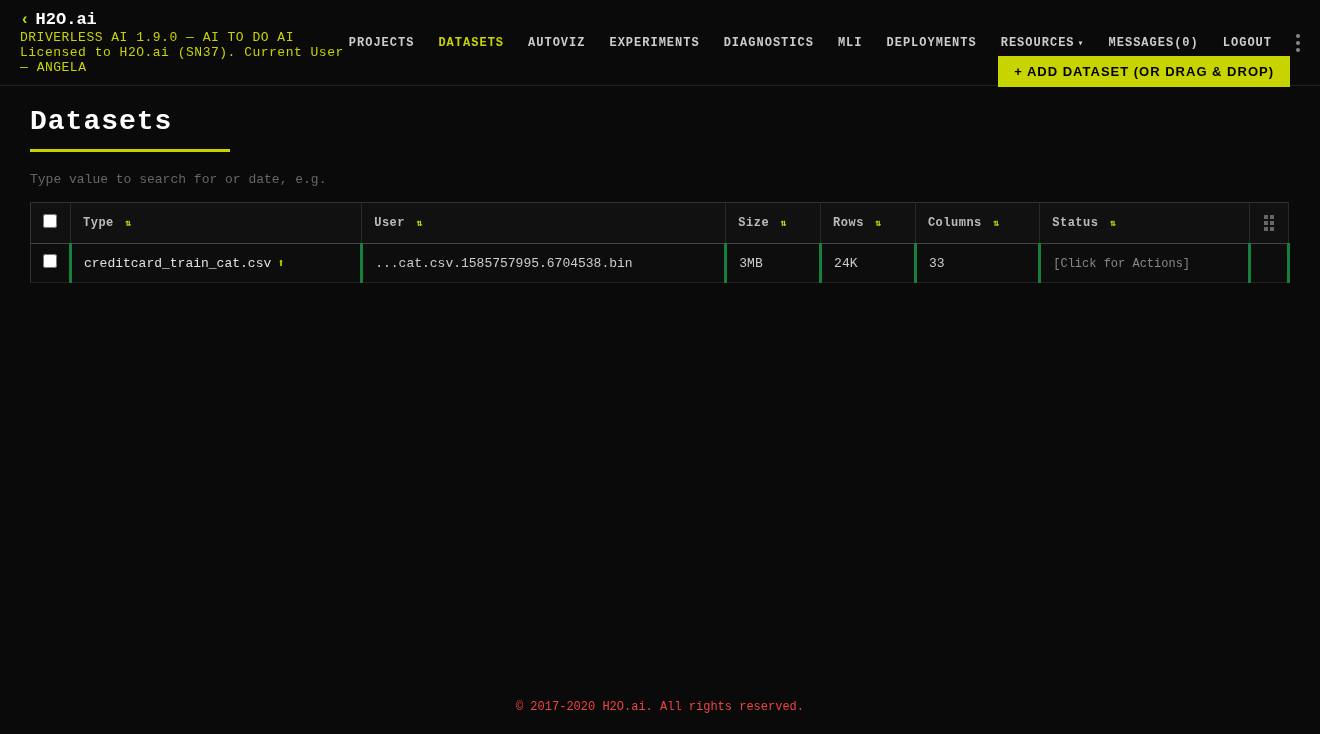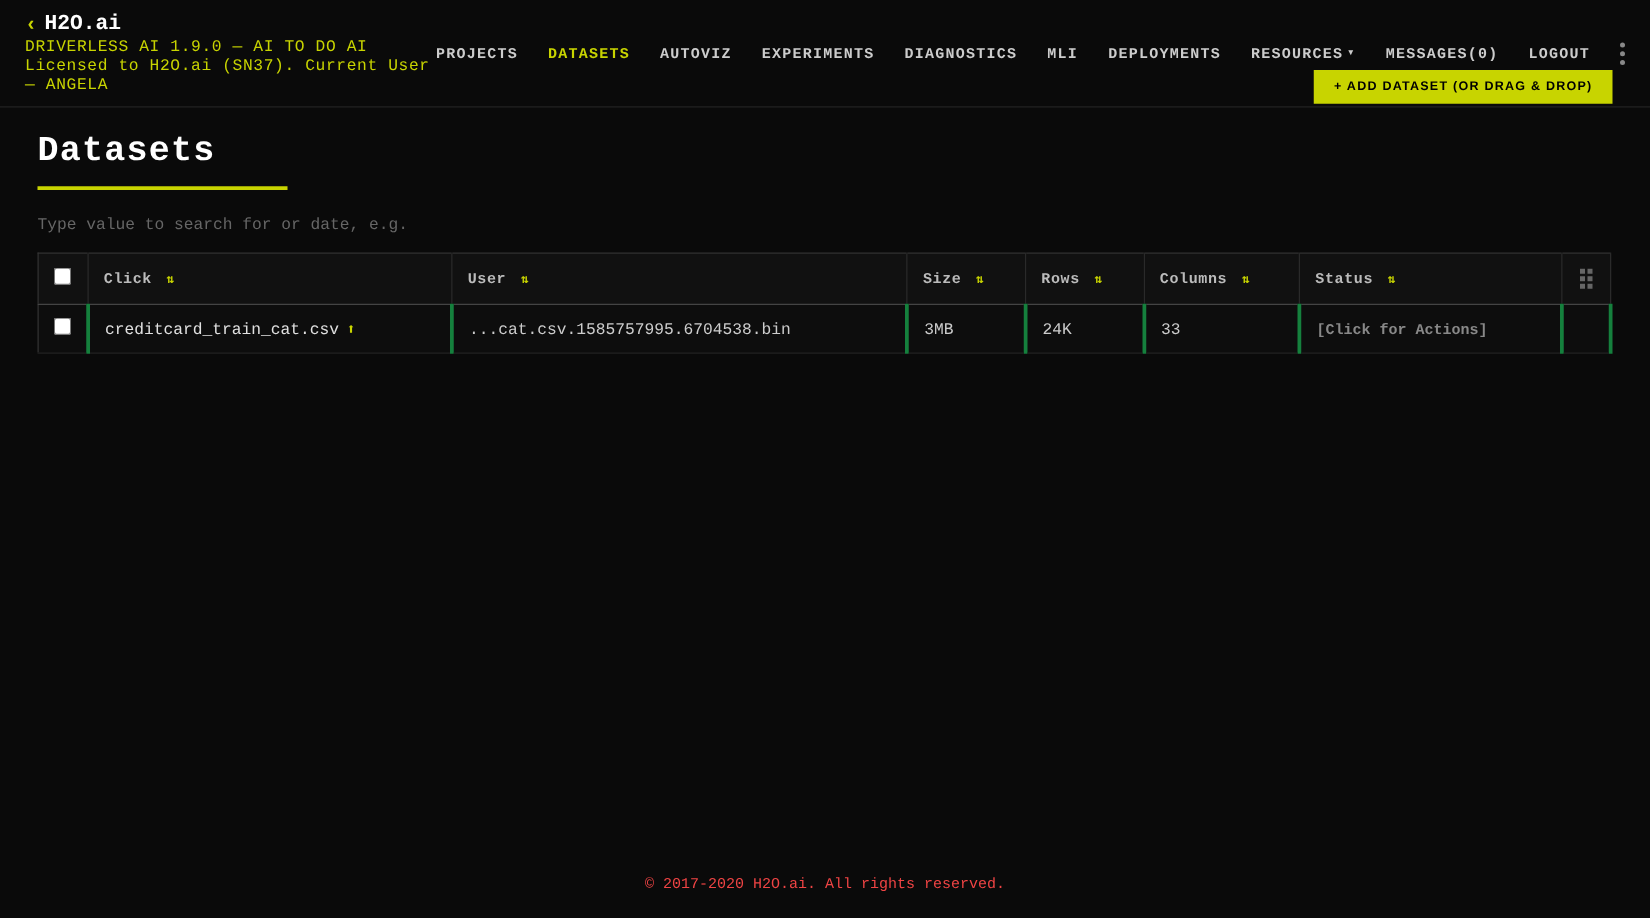--- a/index.html
+++ b/index.html
@@ -112,21 +112,21 @@
       margin-bottom: 20px;
     }
 
     
     .add-dataset-btn {
       float: right;
       background: #c8d400;
       color: #000;
       border: none;
       padding: 8px 16px;
-      font-size: 10px;
+      font-size: 13px;
       font-weight: bold;
       letter-spacing: 1px;
       cursor: pointer;
       margin-top: -50px;
     }
 
     
     .search-section {
       margin-bottom: 15px;
     }
@@ -207,21 +207,20 @@
     }
     .upload-icon {
       color: #c8d400;
       font-size: 12px;
     }
 
     .click-actions {
       color: #888;
       font-size: 12px;
       cursor: pointer;
-      font-weight: bold;
     }
 
     .table-controls {
       width: 30px;
     }
 
     
     .footer {
       position: fixed;
       bottom: 20px;
@@ -300,21 +299,21 @@
     <input class="search-input" type="text" placeholder="Type value to search for or date, e.g. 15/09" style="">
   </div>
 
   <table class="datasets-table">
     <thead>
       <tr>
         <th class="checkbox-cell">
           <input type="checkbox" class="header-checkbox" style="">
         </th>
         <th>
-          <span>Click</span>
+          <span>Type</span>
           <span class="sort-icon">⇅</span>
         </th>
         <th>
           <span>User</span>
           <span class="sort-icon">⇅</span>
         </th>
         <th>
           <span>Size</span>
           <span class="sort-icon">⇅</span>
         </th>

